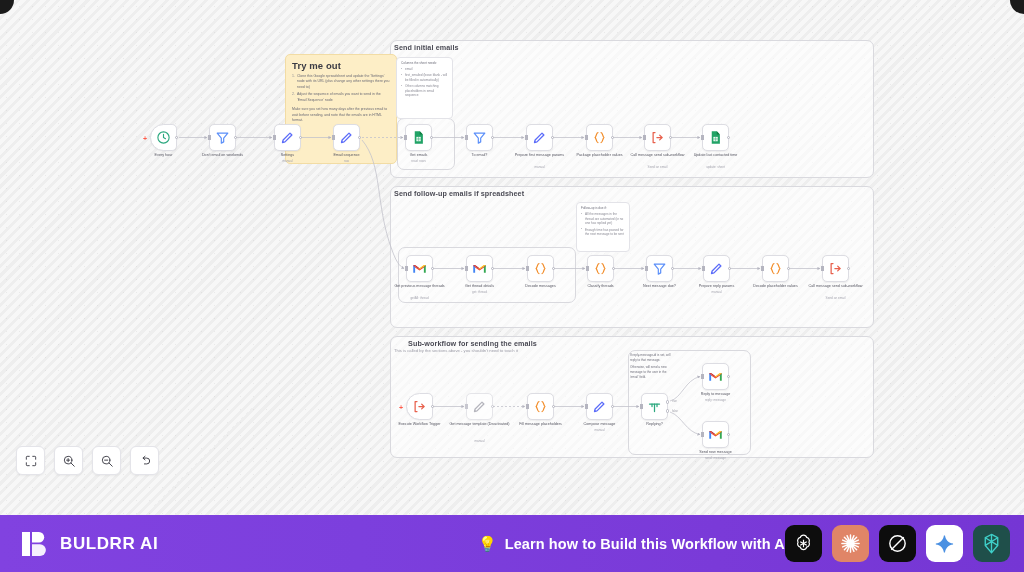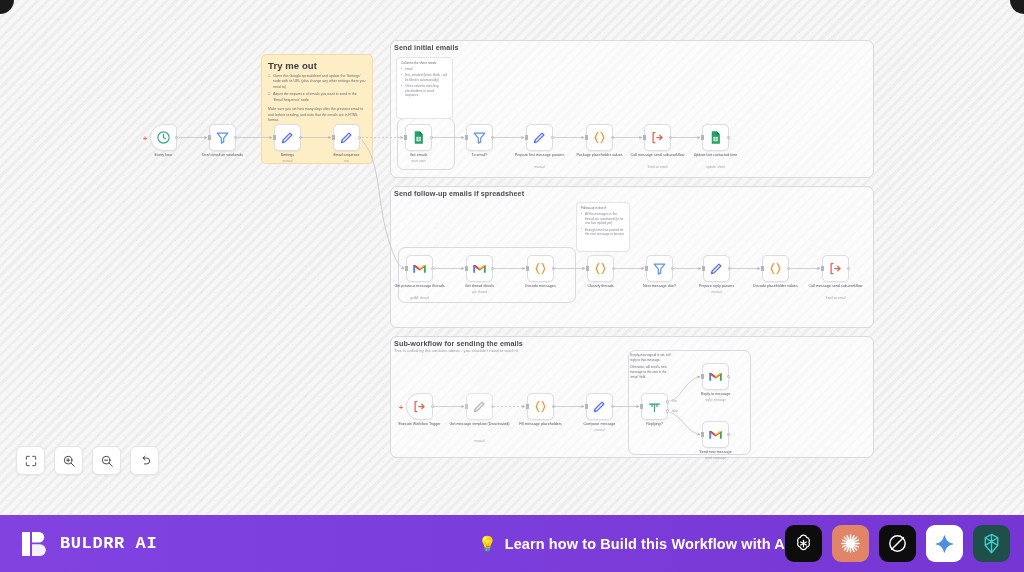--- a/index.html
+++ b/index.html
@@ -50,20 +50,21 @@
     font-size: 4.2px; color: #9b9ba6; white-space: nowrap;
   }
 
   
   .sticky {
     position: absolute;
     background: #fdf0cd;
     border: 1px solid #f0dfae;
     border-radius: 5px;
     overflow: hidden;
+    margin-left: 24px;
   }
   .sticky.big { background:#fdeec6; border-color:#f2dca4; }
   .sticky-h {
     font-size: 9.5px; font-weight: 700; color: #3b3b44;
     margin: 5px 6px 3px 6px; letter-spacing: .1px;
   }
   .sticky-body { margin: 0 6px 4px 6px; }
   .sticky-li {
     font-size: 3.5px; color: #6a6a75; line-height: 1.55;
     margin-bottom: 2px; padding-left: 5px; position: relative;
@@ -148,21 +149,21 @@
   }
   .tb-btn svg { width: 14px; height: 14px; stroke: #3a3a44; fill: none;
                 stroke-width: 1.6; stroke-linecap: round; stroke-linejoin: round; }
 
   
   #banner {
     position: absolute; left: 0; bottom: 0; width: 1024px; height: 57px;
     background: linear-gradient(90deg, #8142e0 0%, #7c3fdd 35%, #7a3ad8 70%, #7536d4 100%);
     display: flex; align-items: center; z-index: 40;
   }
-  .brand { display: flex; align-items: center; gap: 10px; margin-left: 20px; font-family: Liberation Mono, monospace; }
+  .brand { display: flex; align-items: center; gap: 10px; margin-left: 20px; }
   .brand-mark { width: 30px; height: 30px; position: relative; }
   .brand-name { color: #ffffff; font-size: 17px; font-weight: 700; letter-spacing: 0.6px; }
   .cta { position: absolute; left: 478px; display: flex; align-items: center; gap: 8px; }
   .cta-text { color: #ffffff; font-size: 14.5px; font-weight: 700; letter-spacing: 0.1px; }
   .bulb { font-size: 15px; line-height: 1; }
   .logos { position: absolute; right: 14px; display: flex; align-items: center; gap: 10px; }
   .logo-tile {
     width: 37px; height: 37px; border-radius: 9px;
     display: flex; align-items: center; justify-content: center;
   }
@@ -174,21 +175,21 @@
 
   <div id="canvas">
 
     <div class="group-box" style="left:390px; top:40px; width:484px; height:138px;"></div>
     <div class="group-title" style="left:394px; top:43px;">Send initial emails</div>
 
     <div class="group-box" style="left:390px; top:186px; width:484px; height:142px;"></div>
     <div class="group-title" style="left:394px; top:189px;">Send follow-up emails if spreadsheet</div>
 
     <div class="group-box" style="left:390px; top:336px; width:484px; height:122px;"></div>
-    <div class="group-title" style="left:394px; top:339px;">Sub-workflow for sending the emails</div>
+    <div class="group-title" style="left:408px; top:339px;">Sub-workflow for sending the emails</div>
     <div class="group-sub" style="left:394px; top:348px;">This is called by the sections above - you shouldn't need to touch it</div>
 
     <div class="group-box" style="left:397px; top:118px; width:58px; height:52px; background:rgba(255,255,255,0.35);"></div>
     <div class="group-box" style="left:398px; top:247px; width:178px; height:56px; background:rgba(255,255,255,0.3);"></div>
     <div class="group-box" style="left:628px; top:350px; width:123px; height:105px; background:rgba(255,255,255,0.3);"></div>
 
     <div class="sticky big" style="left:261px; top:54px; width:112px; height:110px;">
       <div class="sticky-h">Try me out</div>
       <div class="sticky-body sticky-ol">
         <div class="sticky-li">Clone this Google spreadsheet and update the 'Settings' node with its URL (plus change any other settings there you need to)</div>

